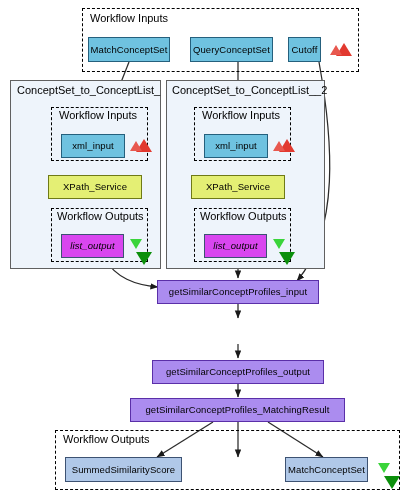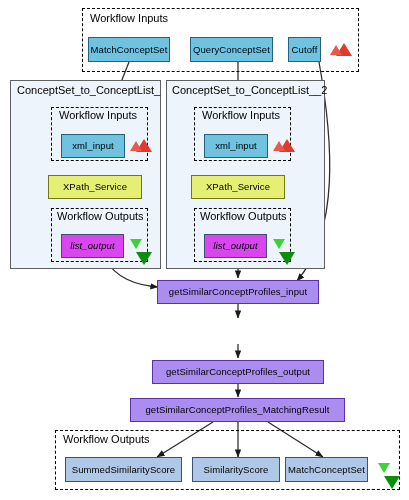--- a/index.html
+++ b/index.html
@@ -176,20 +176,19 @@
 
 
   <div class="node n-port" style="left:152px;top:360px;width:172px;height:24px;">getSimilarConceptProfiles_output</div>
 
   <div class="node n-port" style="left:130px;top:398px;width:215px;height:24px;">getSimilarConceptProfiles_MatchingResult</div>
 
   <div class="cluster-dashed" style="left:55px;top:430px;width:345px;height:60px;"></div>
   <div class="cluster-title" style="left:63px;top:434px;">Workflow Outputs</div>
 
   <div class="node n-output" style="left:65px;top:457px;width:117px;height:25px;">SummedSimilarityScore</div>
-  <div class="node n-output" style="left:192px;top:457px;width:88px;height:25px;">SimilarityScore</div>
   <div class="node n-output" style="left:285px;top:457px;width:83px;height:25px;">MatchConceptSet</div>
   <div class="tri-wrap" style="left:384px;top:476px;">
     <div class="tri tri-dn"></div>
       <div class="tri-dn-in"></div>
   </div>
 
 </div>
 
 </body></html>

